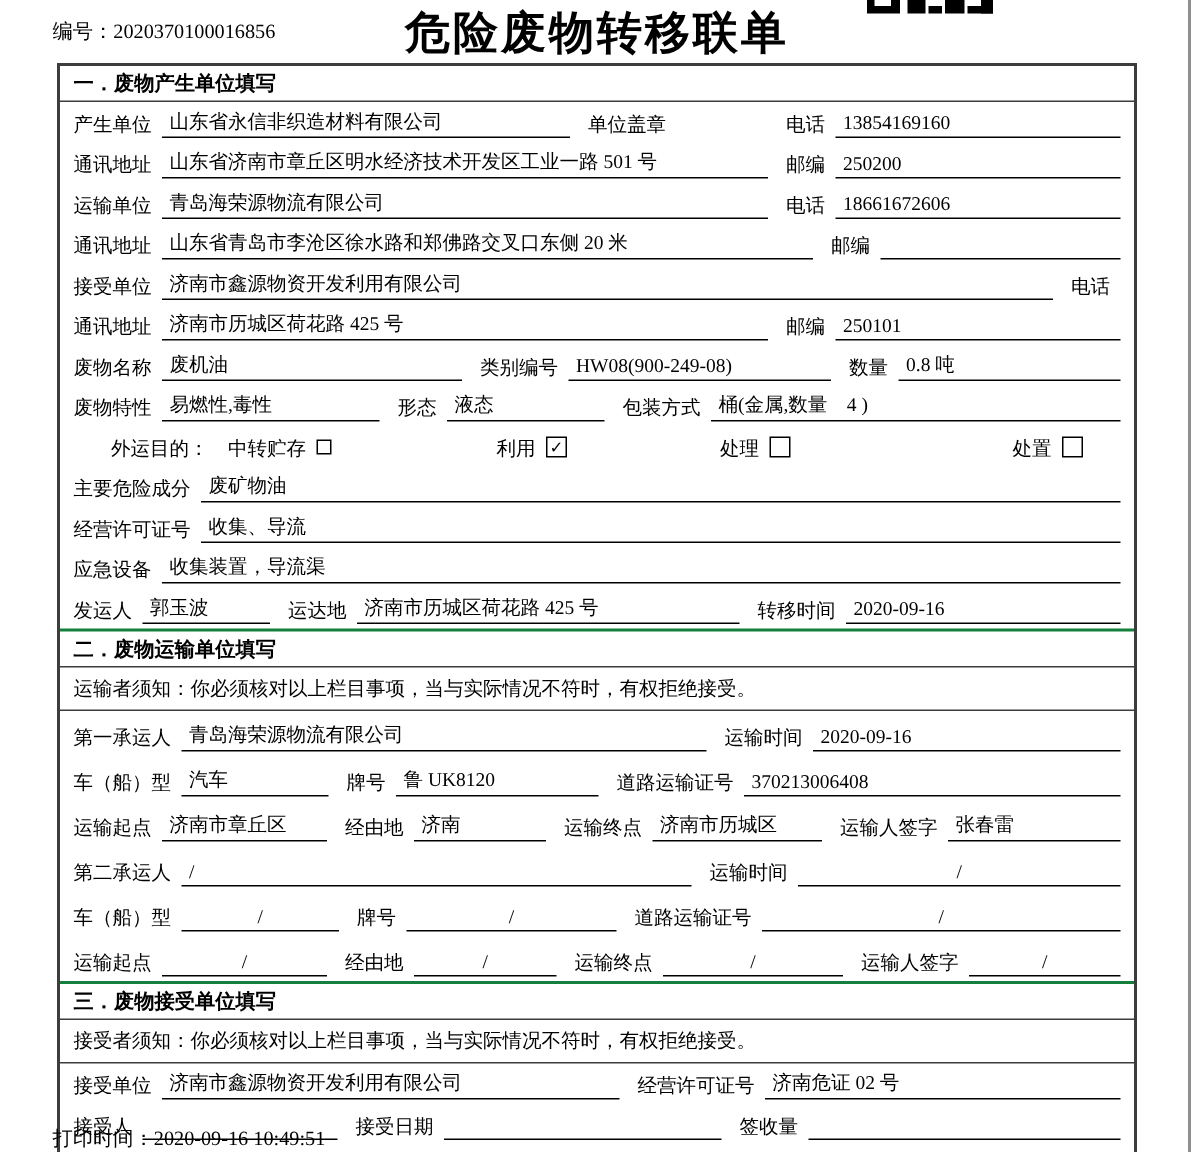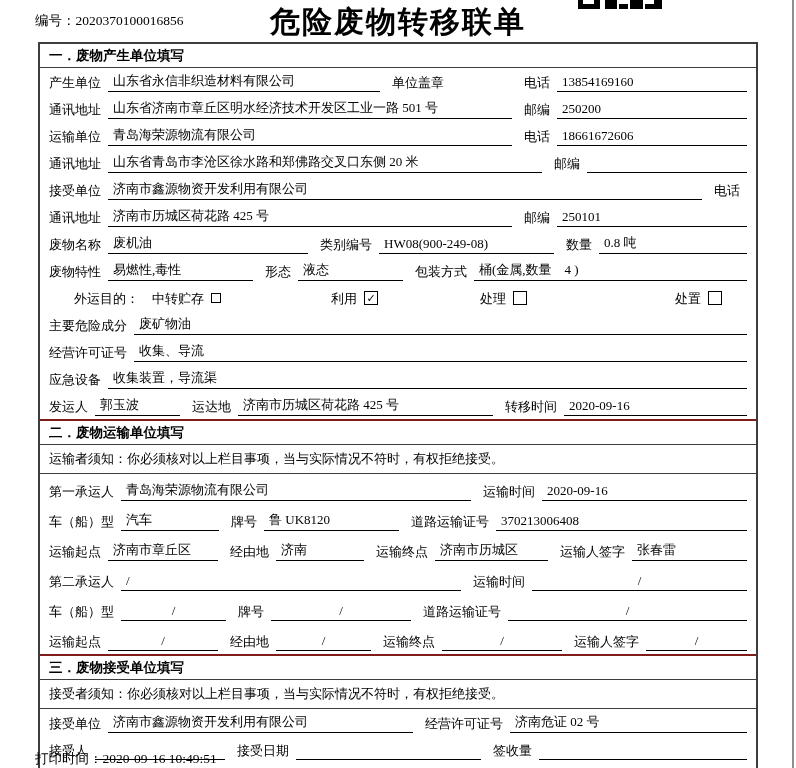--- a/index.html
+++ b/index.html
@@ -20,21 +20,21 @@
   .q3{left:41px;top:4px;width:9px;height:5px;}
   .q4{left:52px;top:0;width:13px;height:9px;}
   .q5{left:67px;top:4px;width:17px;height:5px;}
   .q6{left:76px;top:0;width:8px;height:9px;}
 
   
   #edge{position:absolute;right:2px;top:0;width:2px;height:768px;background:#8f8f8f;}
 
   
   #form{position:absolute;left:38px;top:42px;width:716px;border:2px solid #3d3d3d;background:#fff;}
-  .sec{border-top:2px solid #7f1d1d;}
+  .sec{border-top:2px solid #15803d;}
   .sec:first-child{border-top:none;}
   .sec-title{font-weight:bold;font-size:13.5px;padding:3px 9px 2px 9px;border-bottom:1.5px solid #3d3d3d;
              font-family:"Liberation Sans","DejaVu Sans",sans-serif;}
   .notice{display:flex;align-items:center;height:28px;padding:0 9px;border-bottom:1.5px solid #3d3d3d;
           font-size:13px;white-space:nowrap;}
   .frow{display:flex;align-items:flex-end;padding:0 9px 3px 9px;font-size:13px;}
   .sec1 .frow{height:24px;justify-content:center;}
   .sec2 .frow{height:27px;}
   .sec3 .frow{height:24px;}
   .lbl{white-space:nowrap;margin-right:7px;flex:none;}

